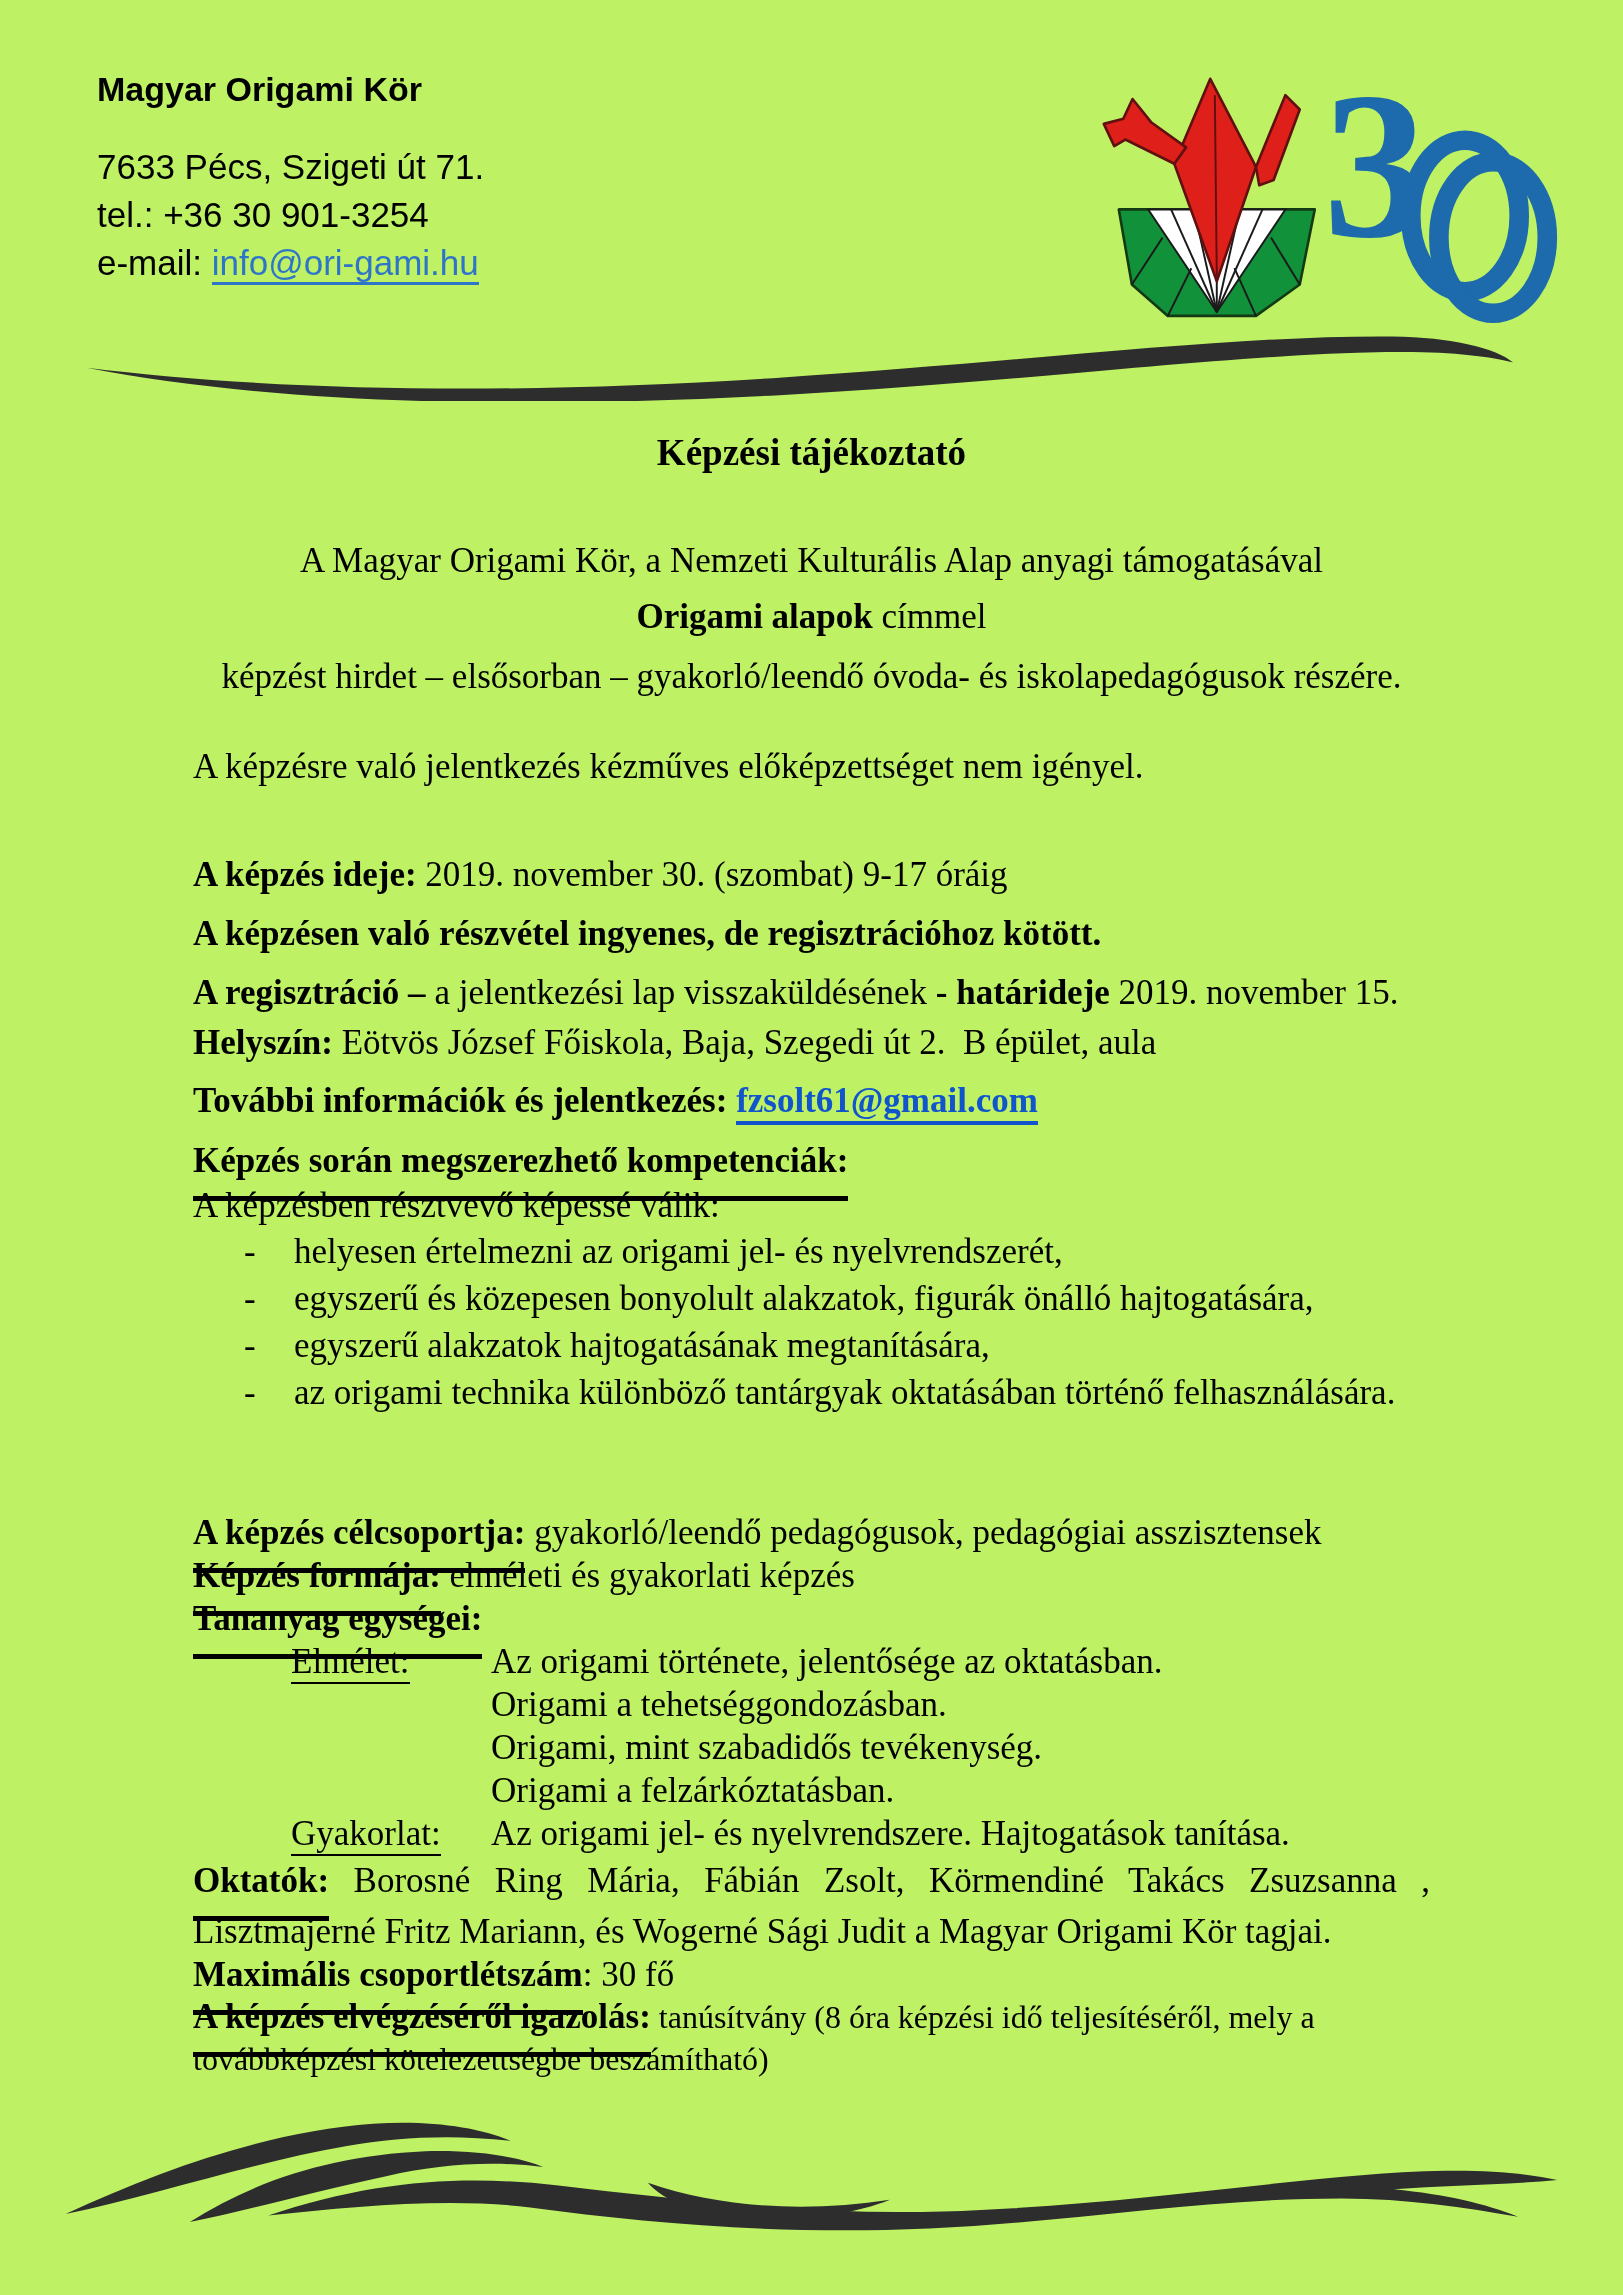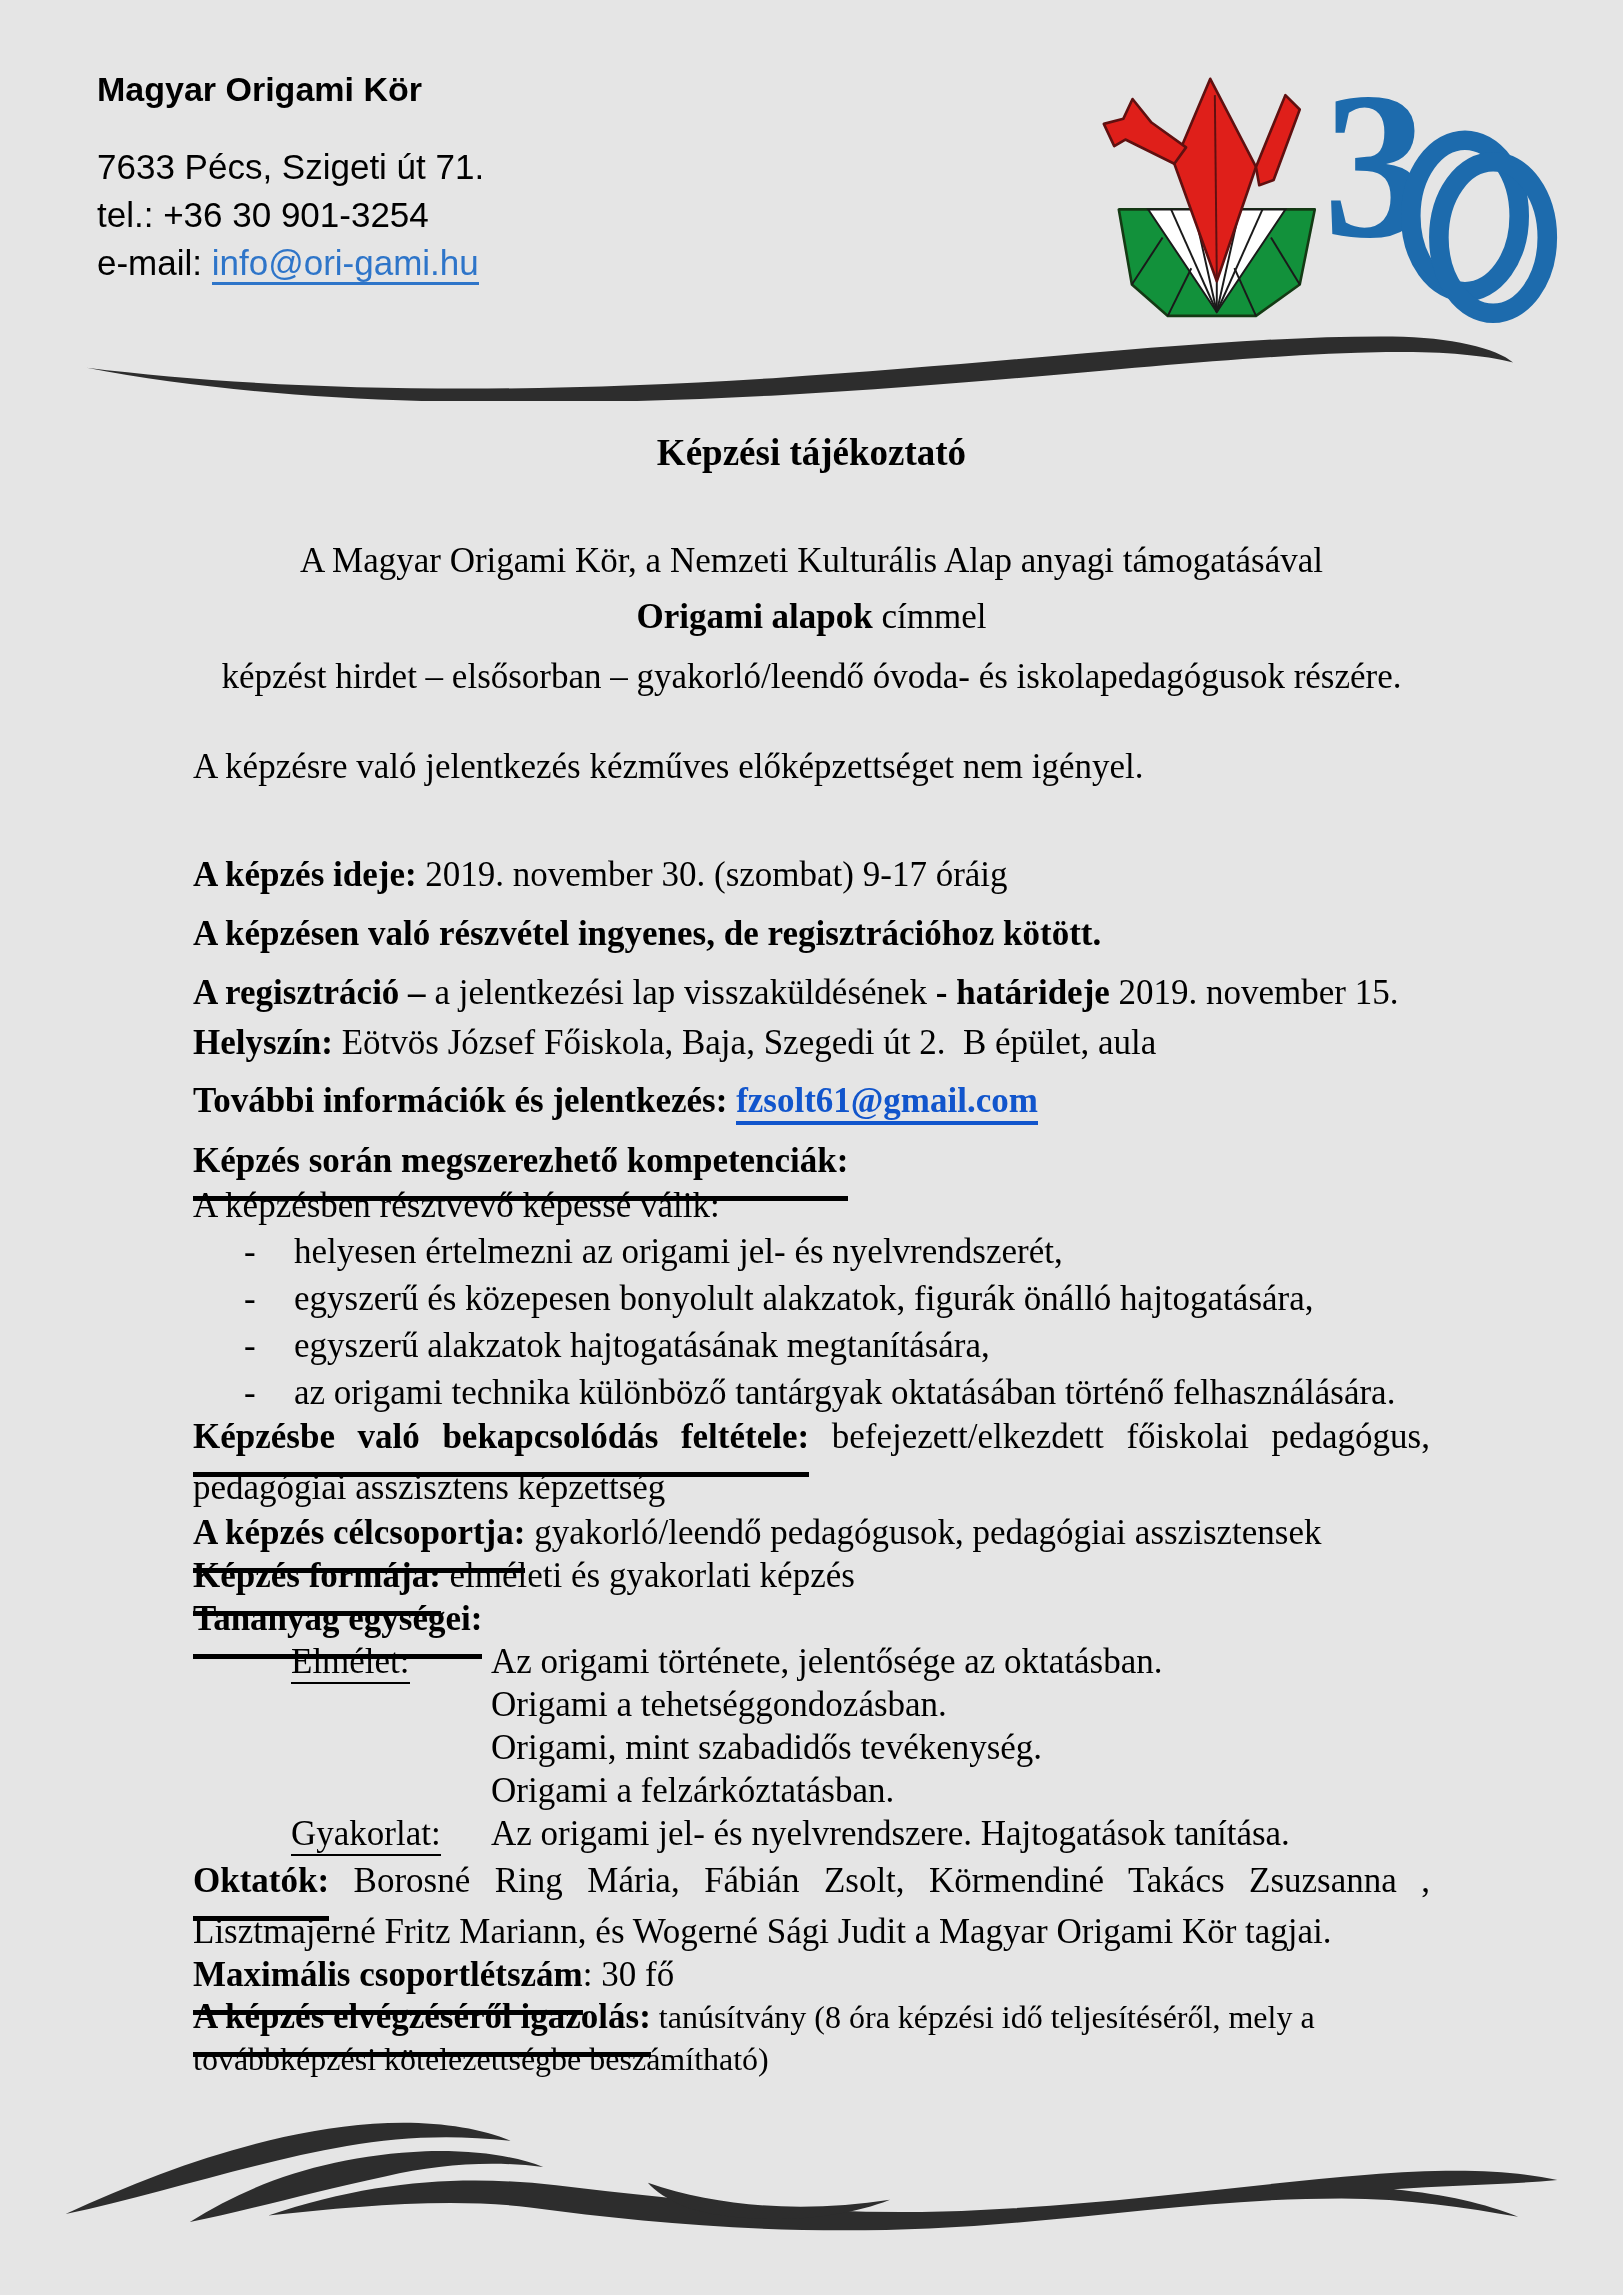--- a/index.html
+++ b/index.html
@@ -1,20 +1,20 @@
 <!DOCTYPE html>
 <html style="font-size:10.5px"><head>
 <meta charset="utf-8">
 <style>
   * { margin:0; padding:0; box-sizing:border-box; }
   html,body { background:#888; }
   .page {
     position:relative;
     width:1623px; height:2295px;
-    background:#e5e5e5;
+    background:#bef264;
     overflow:hidden;
     font-family:"Liberation Serif", serif;
     color:#000;
   }
   
   .org-name {
     position:absolute; left:97px; top:69px;
     font-family:"Liberation Sans", sans-serif;
     font-weight:bold; font-size:34px; line-height:41px;
     letter-spacing:0;
@@ -141,21 +141,20 @@
     <div class="bullet-row">
         <span class="dash">-</span>
         <span class="b-text">egyszerű alakzatok hajtogatásának megtanítására,</span>
       </div>
     <div class="bullet-row">
         <span class="dash">-</span>
         <span class="b-text">az origami technika különböző tantárgyak oktatásában történő felhasználására.</span>
       </div>
   </div>
 
-  <div class="doc justify lh78" style="top:1411px;"><span class="b u-heavy">Képzésbe való bekapcsolódás feltétele:</span><span> befejezett/elkezdett főiskolai pedagógus, pedagógiai asszisztens képzettség</span></div>
 
   <div class="doc" style="top:1511px;"><span class="b u-heavy">A képzés célcsoportja:</span><span> gyakorló/leendő pedagógusok, pedagógiai asszisztensek</span></div>
 
   <div class="doc" style="top:1554px;"><span class="b u-heavy">Képzés formája:</span><span> elméleti és gyakorlati képzés</span></div>
 
   <div class="doc" style="top:1597px;"><span class="b u-heavy">Tananyag egységei:</span></div>
 
   <div class="doc tabrows" style="top:1640px;">
     <div class="tab-row">
       <span class="tab-label"><span class="u-thin">Elmélet:</span></span>

